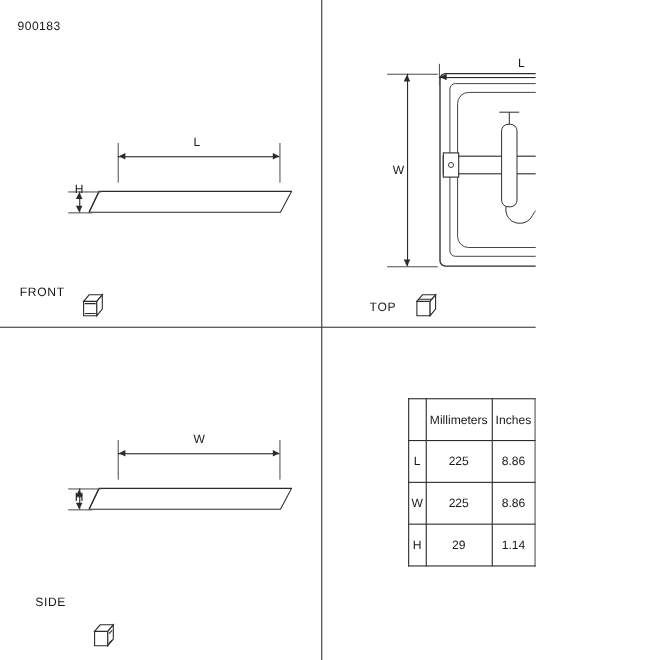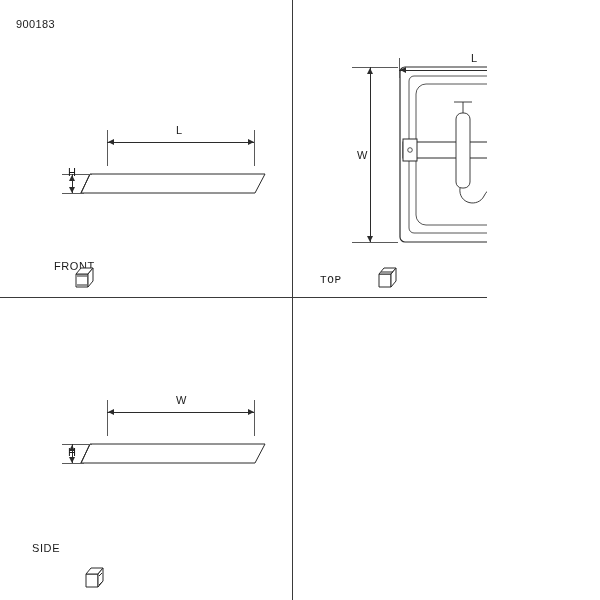--- a/index.html
+++ b/index.html
@@ -139,21 +139,21 @@
     <div class="arrow arrow-r" style="left:248px; top:139px;"></div>
     <div class="dim-letter" style="left:176px; top:124px;">L</div>
 
     <div class="line hline thin" style="left:62px; top:174px; width:30px;"></div>
     <div class="line hline thin" style="left:62px; top:193px; width:22px;"></div>
     <div class="line vline" style="left:72px; top:174px; height:19px;"></div>
     <div class="arrow arrow-u" style="left:69px; top:175px;"></div>
     <div class="arrow arrow-d" style="left:69px; top:187px;"></div>
     <div class="dim-letter" style="left:68px; top:166px;">H</div>
 
-    <div class="view-label" style="left:18px; top:260px;margin-left:36px;">FRONT</div>
+    <div class="view-label" style="left:18px; top:260px;">FRONT</div>
     <div class="cube" style="left:72px; top:265px;">
       <svg width="26" height="26" viewBox="0 0 26 26">
         <polygon points="4,9 16,9 16,22 4,22" fill="#ffffff" stroke="#2b2b2b" stroke-width="1"></polygon>
         <polygon points="4,9 9,3 21,3 16,9" fill="#ffffff" stroke="#2b2b2b" stroke-width="1"></polygon>
         <polygon points="16,9 21,3 21,16 16,22" fill="#ffffff" stroke="#2b2b2b" stroke-width="1"></polygon>
         <line x1="5" y1="11" x2="15" y2="11" stroke="#2b2b2b" stroke-width="1"></line>
         <line x1="5" y1="20" x2="15" y2="20" stroke="#2b2b2b" stroke-width="1"></line>
       </svg>
     </div>
   </div>
@@ -189,21 +189,21 @@
     <div class="arrow arrow-r" style="left:544px; top:67px;"></div>
     <div class="dim-letter" style="left:471px; top:52px;">L</div>
 
     <div class="line hline thin" style="left:352px; top:67px; width:46px;"></div>
     <div class="line hline thin" style="left:352px; top:242px; width:46px;"></div>
     <div class="line vline" style="left:370px; top:67px; height:175px;"></div>
     <div class="arrow arrow-u" style="left:367px; top:68px;"></div>
     <div class="arrow arrow-d" style="left:367px; top:236px;"></div>
     <div class="dim-letter" style="left:357px; top:149px;">W</div>
 
-    <div class="view-label" style="left:320px; top:274px;font-family:Liberation Mono, monospace;">TOP</div>
+    <div class="view-label" style="left:336px; top:274px;">TOP</div>
     <div class="cube" style="left:375px; top:263px;">
       <svg width="26" height="28" viewBox="0 0 26 28">
         <polygon points="4,11 16,11 16,24 4,24" fill="#ffffff" stroke="#2b2b2b" stroke-width="1"></polygon>
         <polygon points="4,11 9,5 21,5 16,11" fill="#ffffff" stroke="#2b2b2b" stroke-width="1"></polygon>
         <polygon points="16,11 21,5 21,18 16,24" fill="#ffffff" stroke="#2b2b2b" stroke-width="1"></polygon>
         <line x1="6" y1="9" x2="18" y2="9" stroke="#2b2b2b" stroke-width="1"></line>
       </svg>
     </div>
   </div>
 
@@ -232,14 +232,40 @@
       <svg width="26" height="28" viewBox="0 0 26 28">
         <polygon points="4,11 16,11 16,24 4,24" fill="#ffffff" stroke="#2b2b2b" stroke-width="1"></polygon>
         <polygon points="4,11 9,5 21,5 16,11" fill="#ffffff" stroke="#2b2b2b" stroke-width="1"></polygon>
         <polygon points="16,11 21,5 21,18 16,24" fill="#ffffff" stroke="#2b2b2b" stroke-width="1"></polygon>
         <line x1="17" y1="13" x2="20" y2="10" stroke="#2b2b2b" stroke-width="1"></line>
         <line x1="17" y1="22" x2="20" y2="19" stroke="#2b2b2b" stroke-width="1"></line>
       </svg>
     </div>
   </div>
 
+  <table class="spec-table">
+    <thead>
+      <tr>
+        <th class="c-row blank"></th>
+        <th class="c-mm">Millimeters</th>
+        <th class="c-in">Inches</th>
+      </tr>
+    </thead>
+    <tbody>
+      <tr>
+        <td>L</td>
+        <td>225</td>
+        <td>8.86</td>
+      </tr>
+      <tr>
+        <td>W</td>
+        <td>225</td>
+        <td>8.86</td>
+      </tr>
+      <tr>
+        <td>H</td>
+        <td>29</td>
+        <td>1.14</td>
+      </tr>
+    </tbody>
+  </table>
 
 </div>
 
 </body></html>

